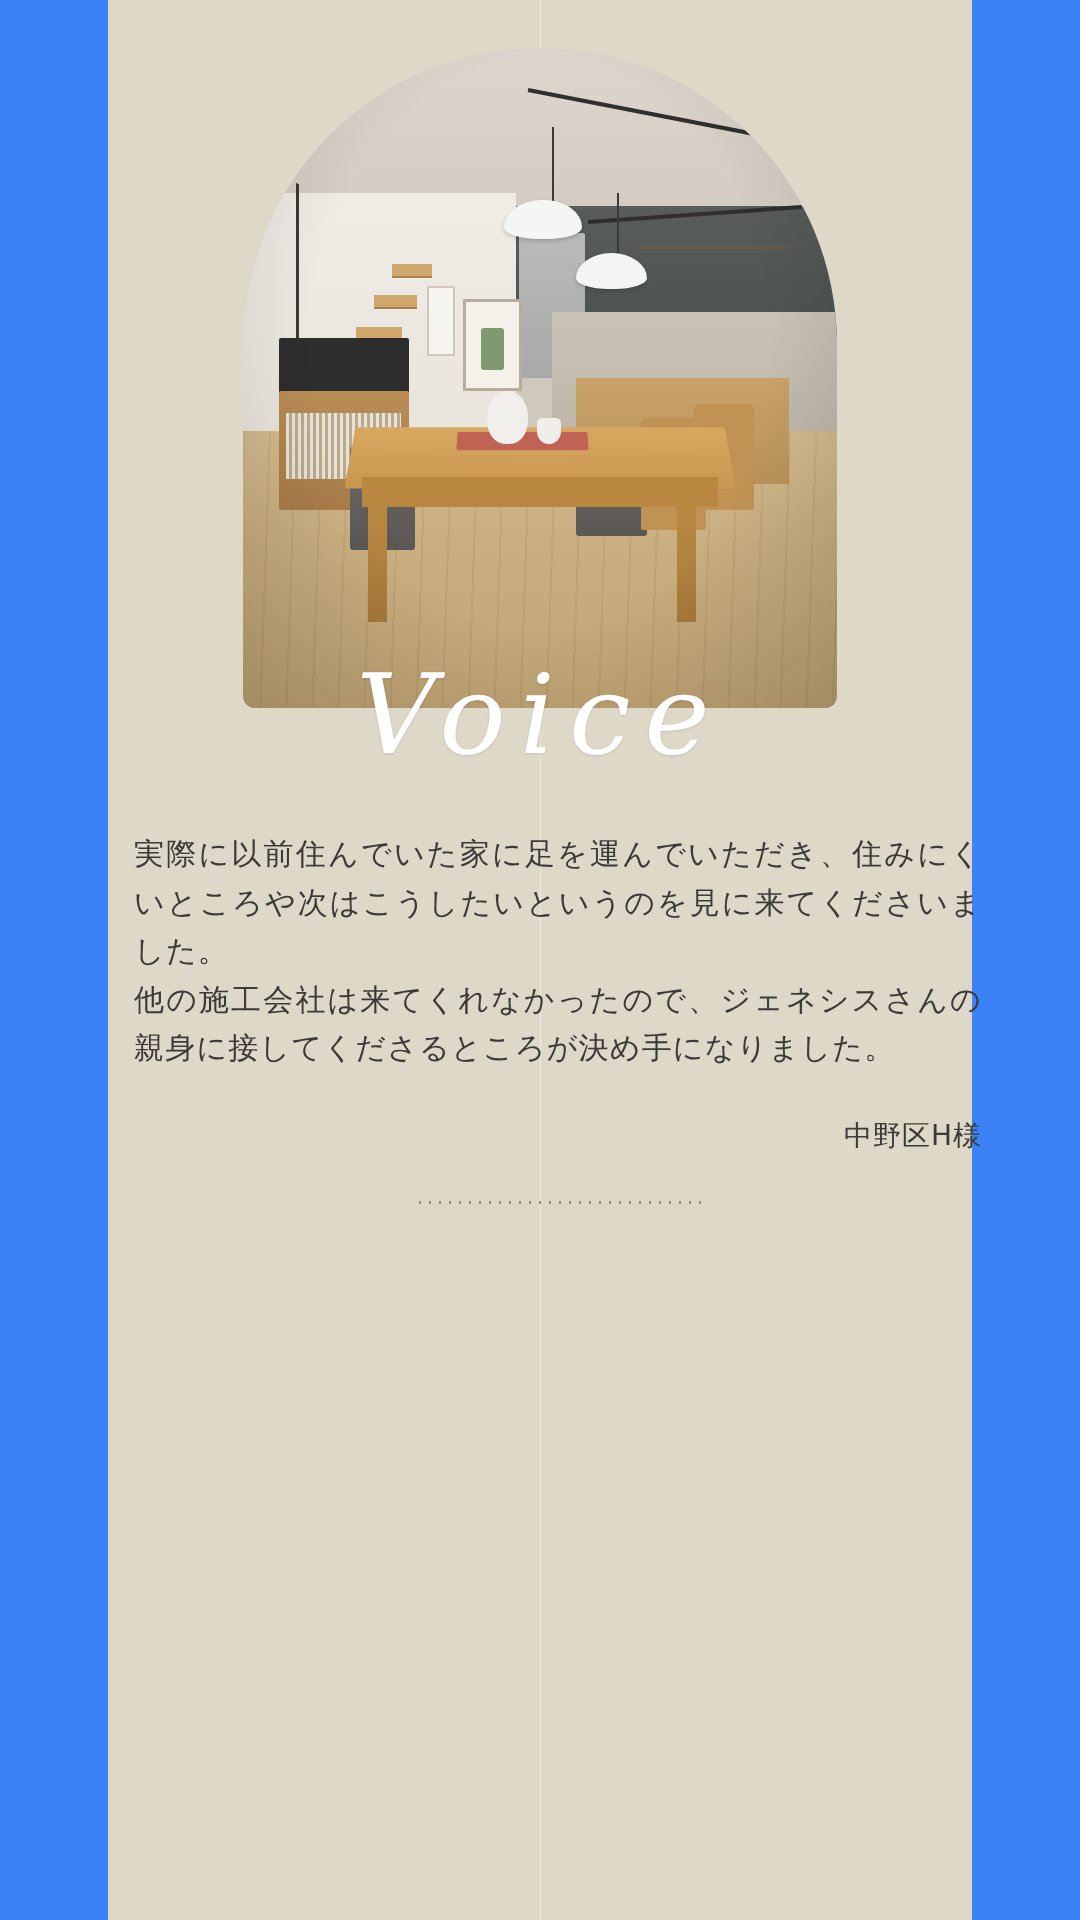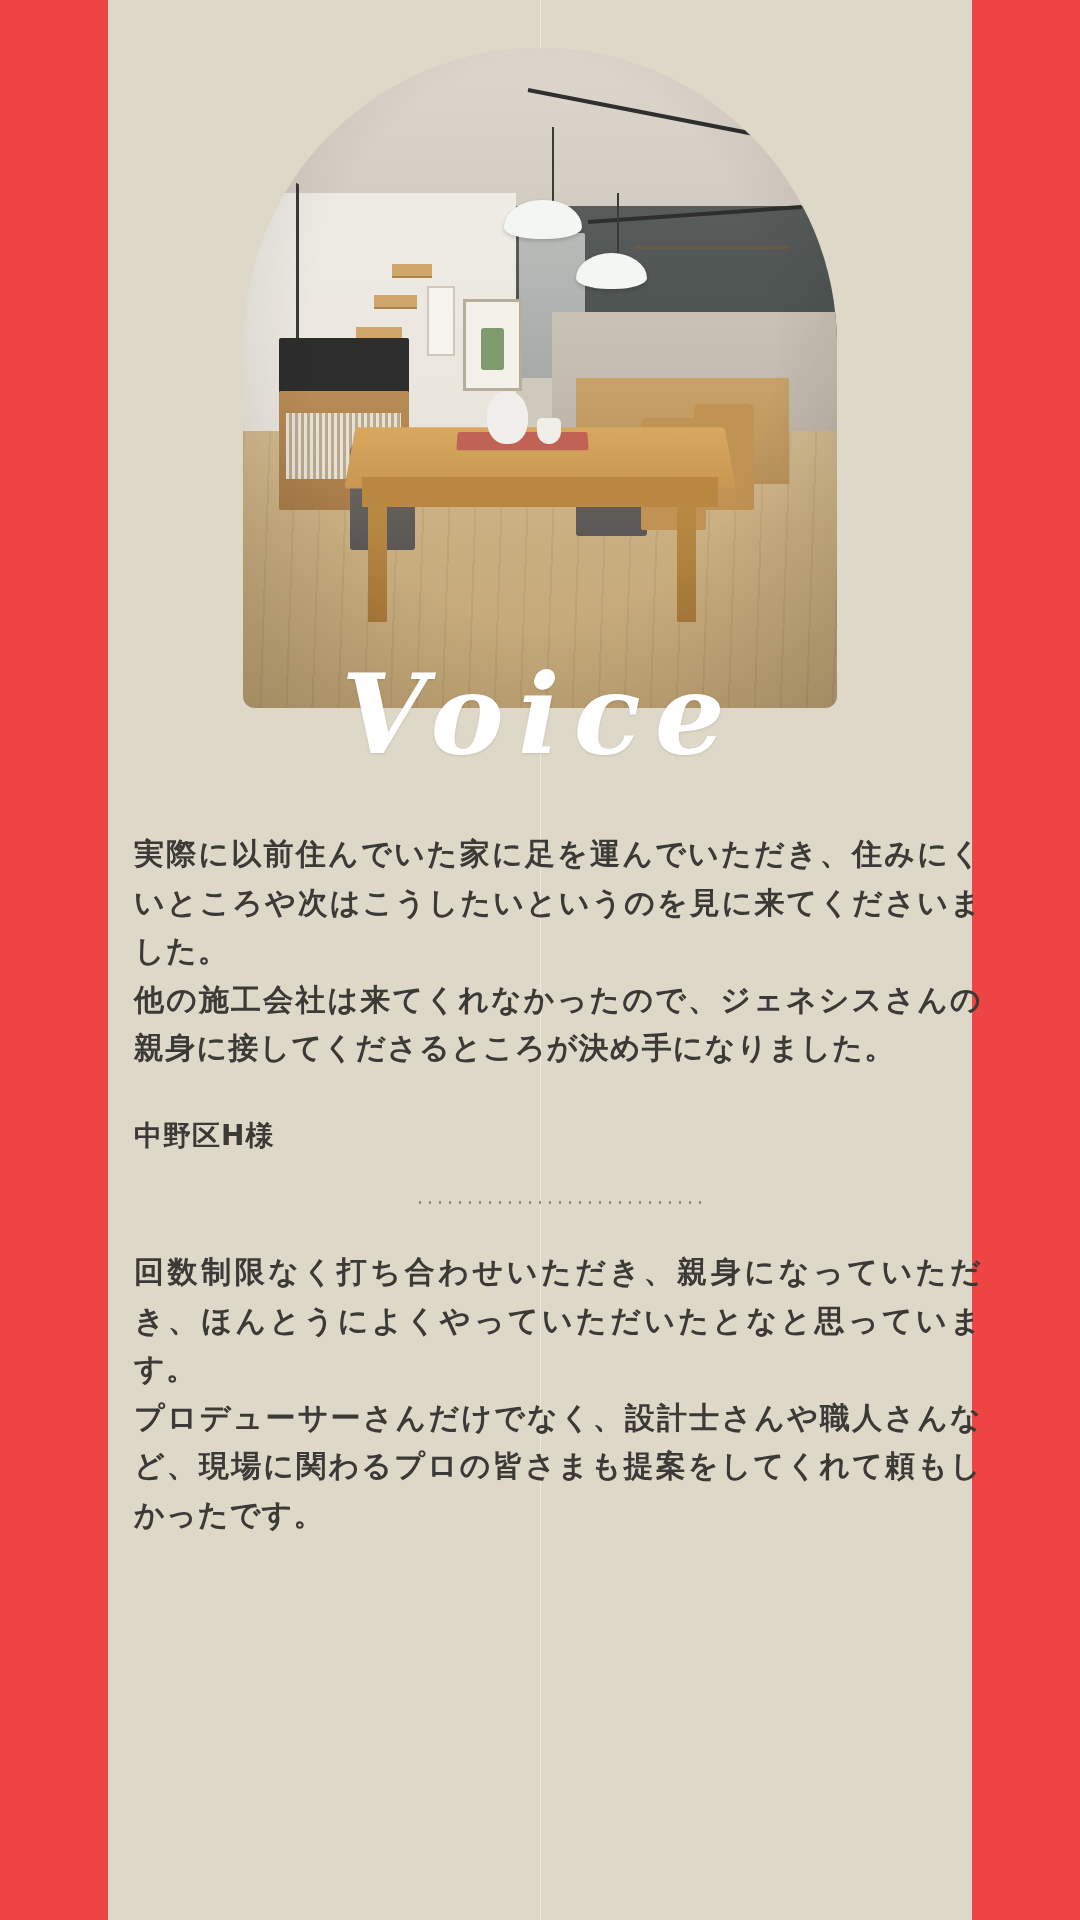--- a/index.html
+++ b/index.html
@@ -12,23 +12,22 @@
     background: #f2f0e9;
     font-family: "Liberation Sans", sans-serif;
     overflow: hidden;
   }
 
   
   .page {
     position: relative;
     width: 1080px;
     height: 1920px;
-    background: #ef4444;
+    background: #3b82f6;
     overflow: hidden;
-    font-weight: bold;
   }
   .panel {
     position: absolute;
     left: 108px;
     top: 0;
     width: 864px;
     height: 1920px;
     background: #ded8c9;
   }
   
@@ -239,21 +238,21 @@
     font-size: 30px;
     line-height: 1.62;
     color: #3b3a36;
     letter-spacing: 1.2px;
     text-align: justify;
     white-space: pre-line;
     margin: 0;
   }
   .t-author {
     margin-top: 44px;
-    text-align: left;
+    text-align: right;
     font-family: "DejaVu Sans", sans-serif;
     font-size: 28px;
     letter-spacing: 1px;
     color: #3b3a36;
   }
   .divider {
     margin: 46px auto 44px;
     width: 286px;
     height: 3px;
     background-image: radial-gradient(circle, #8d8a80 1.2px, rgba(0,0,0,0) 1.4px);
@@ -329,20 +328,18 @@
 
     <div class="testimonial">
       <p class="t-body">実際に以前住んでいた家に足を運んでいただき、住みにくいところや次はこうしたいというのを見に来てくださいました。
 他の施工会社は来てくれなかったので、ジェネシスさんの親身に接してくださるところが決め手になりました。</p>
       <div class="t-author">中野区H様</div>
     </div>
 
     <div class="divider"></div>
 
     <div class="testimonial">
-      <p class="t-body">回数制限なく打ち合わせいただき、親身になっていただき、ほんとうによくやっていただいたとなと思っています。
-プロデューサーさんだけでなく、設計士さんや職人さんなど、現場に関わるプロの皆さまも提案をしてくれて頼もしかったです。</p>
     </div>
 
     <div class="gap-2"></div>
   </div>
 
 </div>
 
 </body></html>

